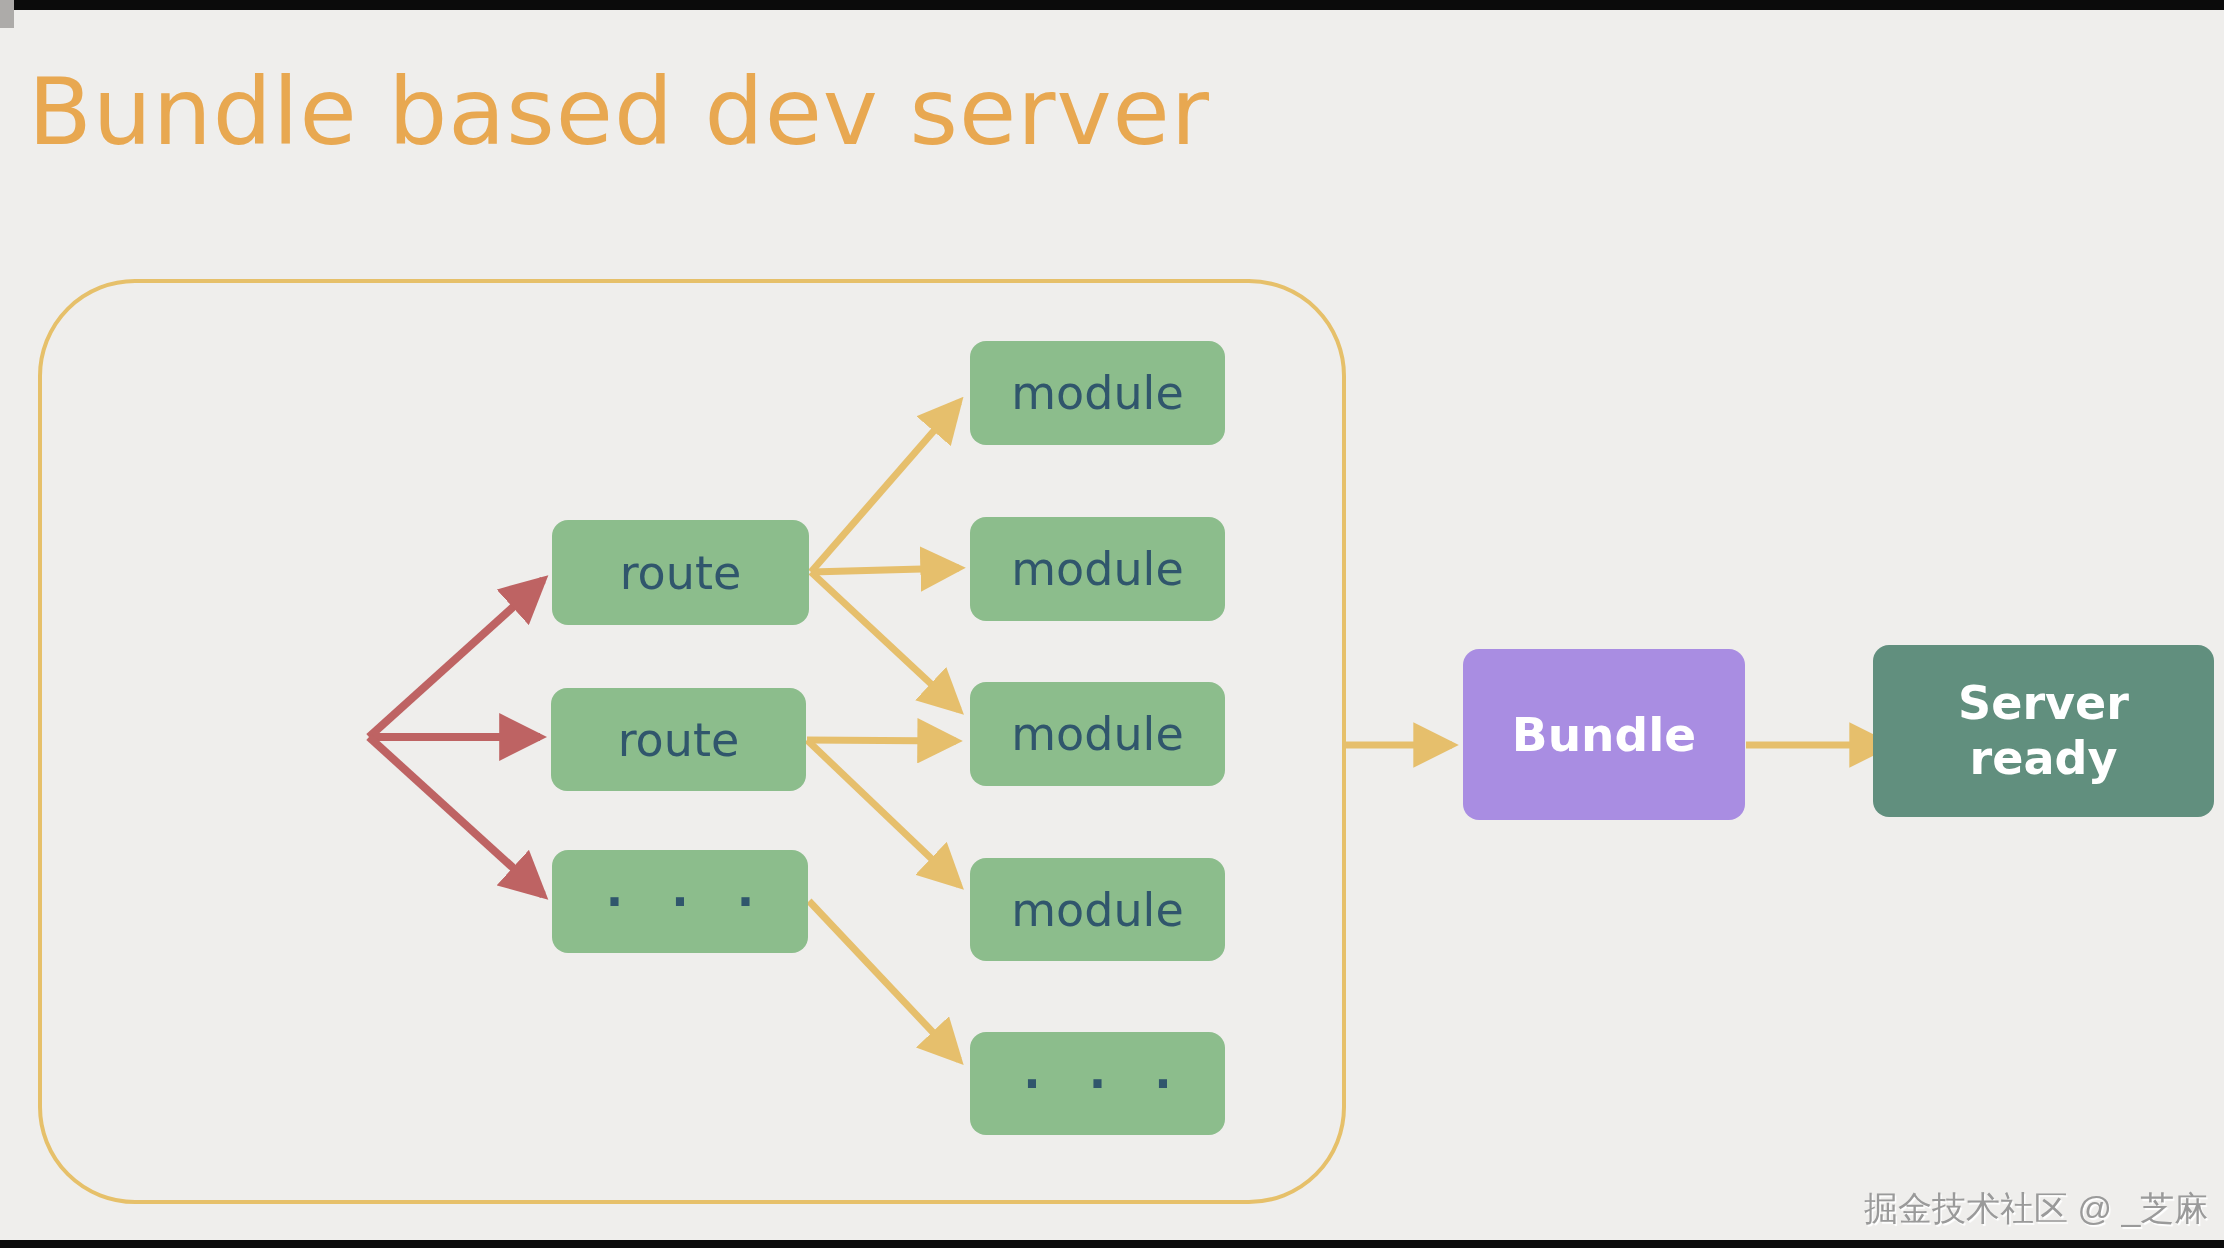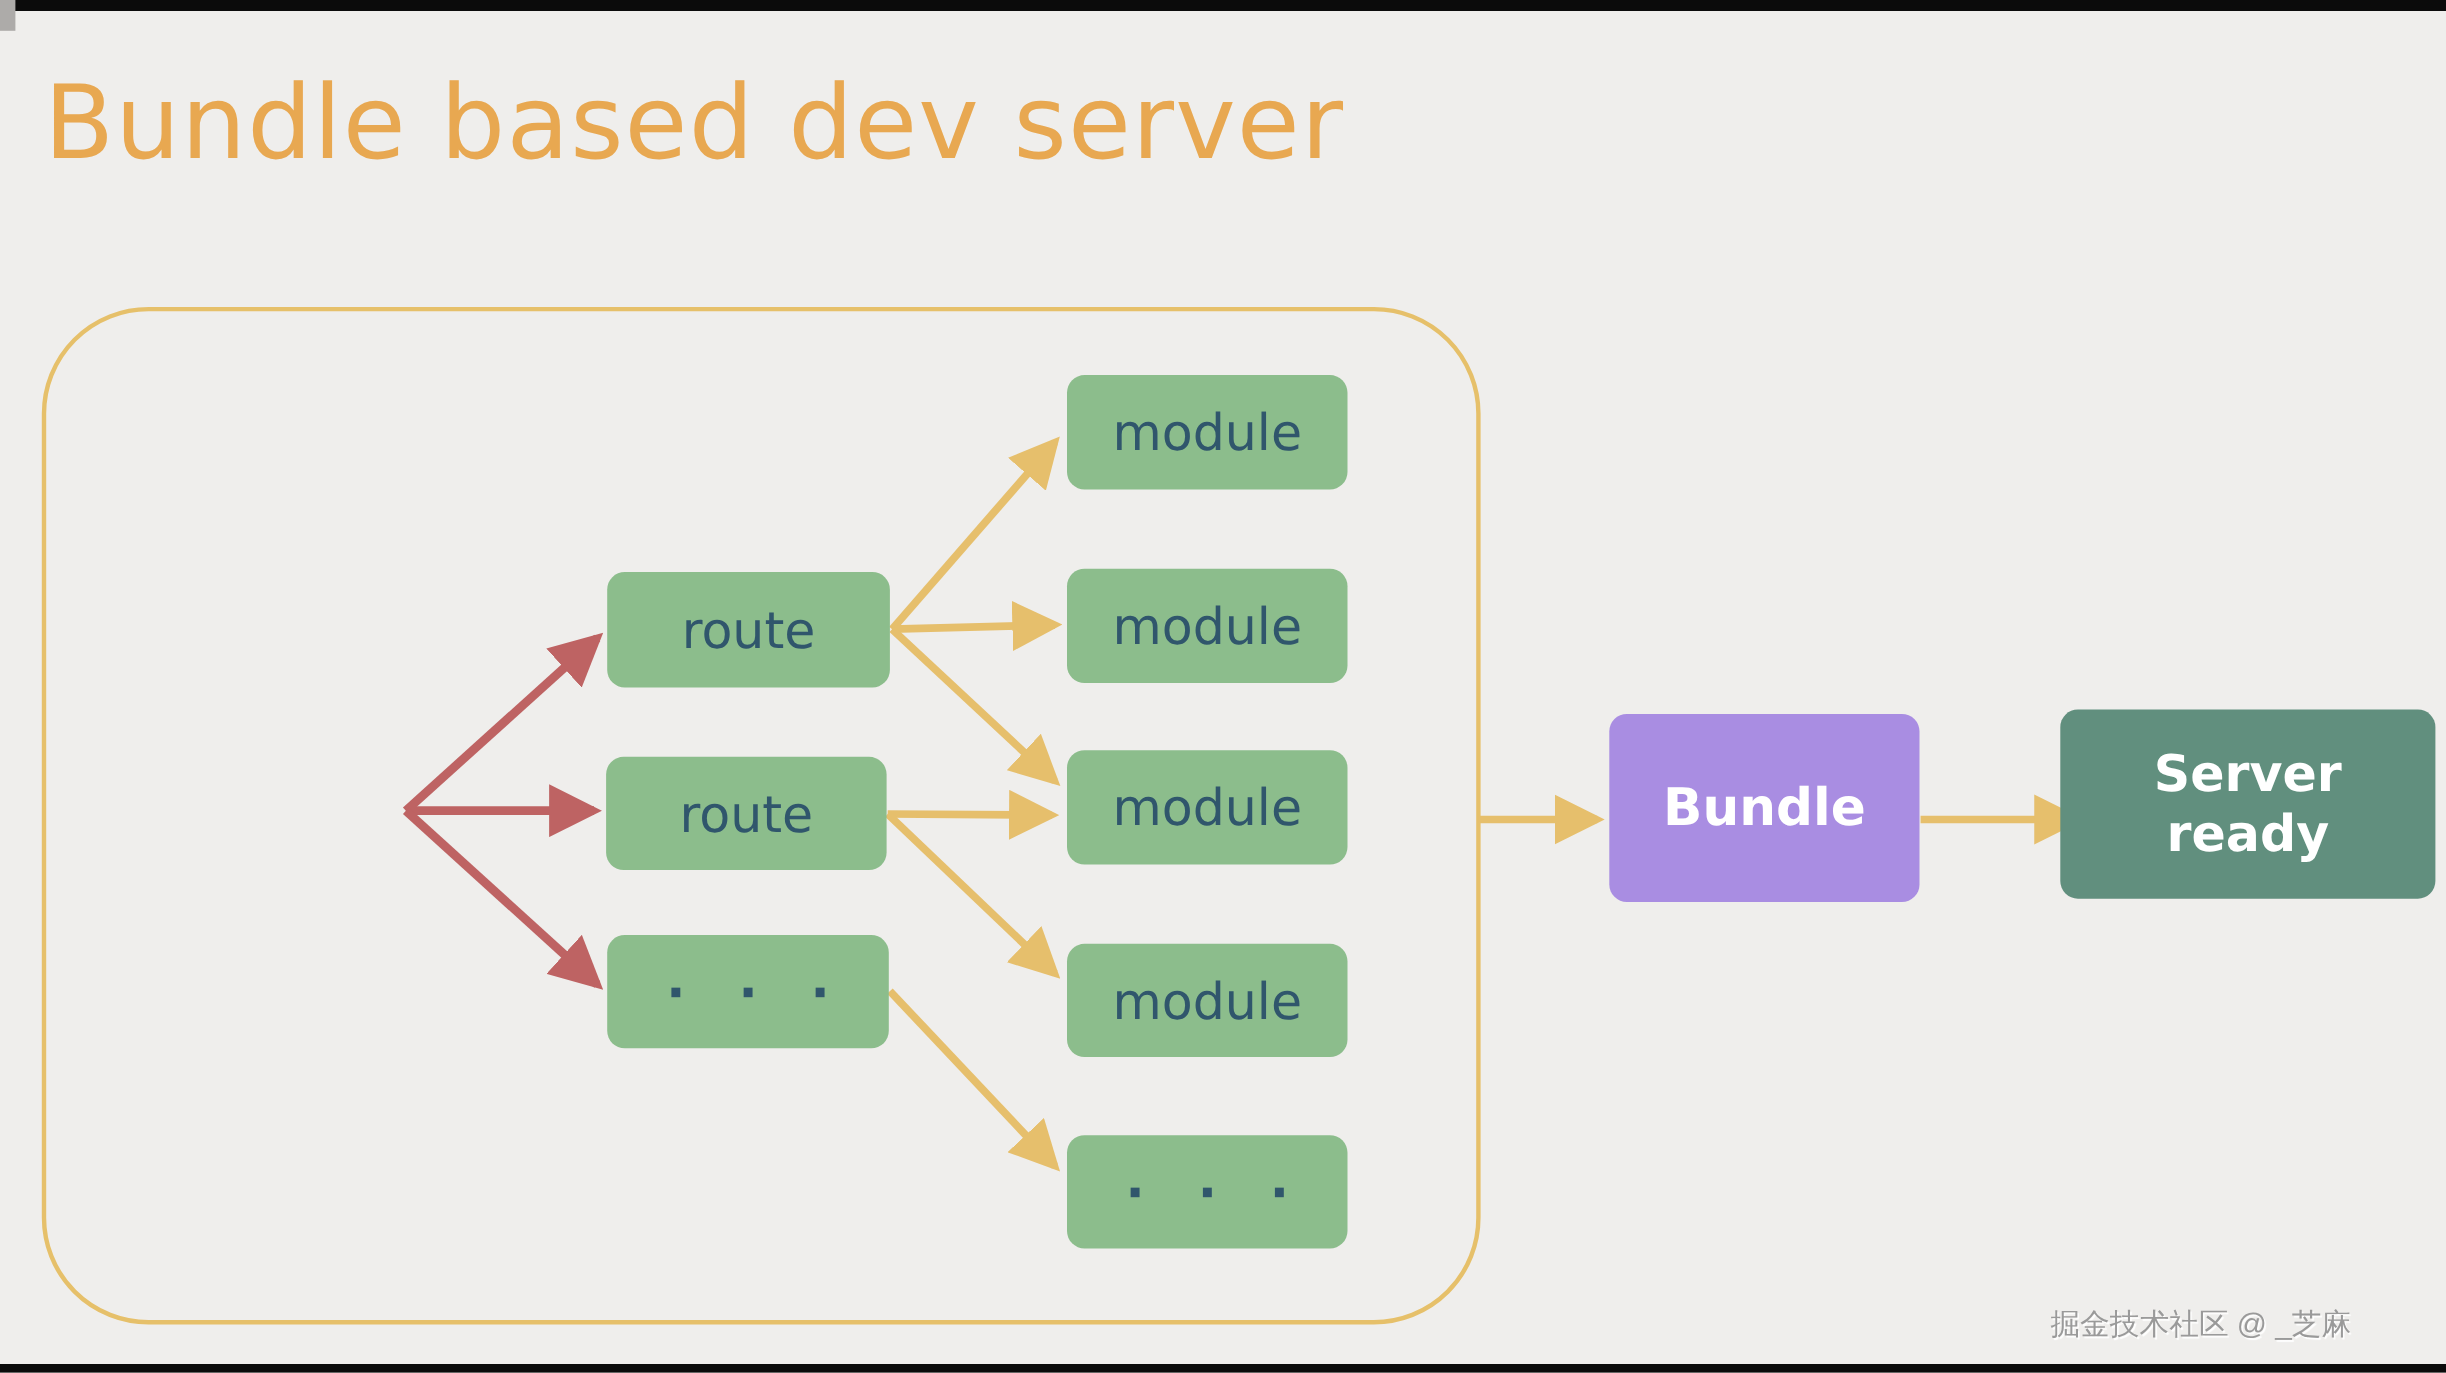--- a/index.html
+++ b/index.html
@@ -6,21 +6,21 @@
   body{font-family:"DejaVu Sans","Liberation Sans",sans-serif;}
   .screen{
     position:relative;width:2224px;height:1248px;overflow:hidden;
     background:var(--background,#EFEEEC);
   }
   .edge-bar{position:absolute;left:0;width:2224px;background:var(--edge_bar,#0b0b0b);}
   .edge-bar.top{top:0;height:10px;}
   .edge-bar.bottom{top:1240px;height:8px;}
   .corner-notch{position:absolute;left:0;top:0;width:14px;height:28px;background:#ADABA9;}
   .title{
-    position:absolute;left:40px;top:58px;margin:0;
+    position:absolute;left:28px;top:58px;margin:0;
     font-size:93px;font-weight:400;letter-spacing:1px;
     color:var(--title_text,#E8A851);white-space:nowrap;
   }
   svg.overlay{position:absolute;left:0;top:0;width:2224px;height:1248px;}
   .group-border{fill:none;stroke:var(--group_border,#E6C06A);stroke-width:4px;}
   .edge-red{stroke:var(--red_arrow,#BE6363);stroke-width:8px;marker-end:url(#arrow-red);}
   .edge-gold{stroke:var(--gold_arrow,#E6BF6C);stroke-width:7px;marker-end:url(#arrow-gold);}
   .mk-red{fill:var(--red_arrow,#BE6363);}
   .mk-gold{fill:var(--gold_arrow,#E6BF6C);}
   .node{
@@ -46,21 +46,21 @@
   }
   .node.server{
     left:1873px;top:645px;width:341px;height:172px;
     background:var(--server_fill,#618F7E);color:var(--server_text,#FFFFFF);
     font-weight:700;font-size:46px;
   }
   .node.server .wrap{display:block;width:190px;line-height:1.2;}
   .watermark{
     position:absolute;left:1864px;top:1186px;width:272px;
     font-family:"Liberation Sans","DejaVu Sans",sans-serif;
-    font-size:27px;color:var(--watermark_text,#9A9A9A);
+    font-size:34px;color:var(--watermark_text,#9A9A9A);
     text-shadow:1.5px 1.5px 1px #ffffff;white-space:nowrap;
   }
 </style>
 </head>
 <body>
 
 <div class="screen">
 
   <div class="edge-bar top"></div>
   <div class="corner-notch"></div>

